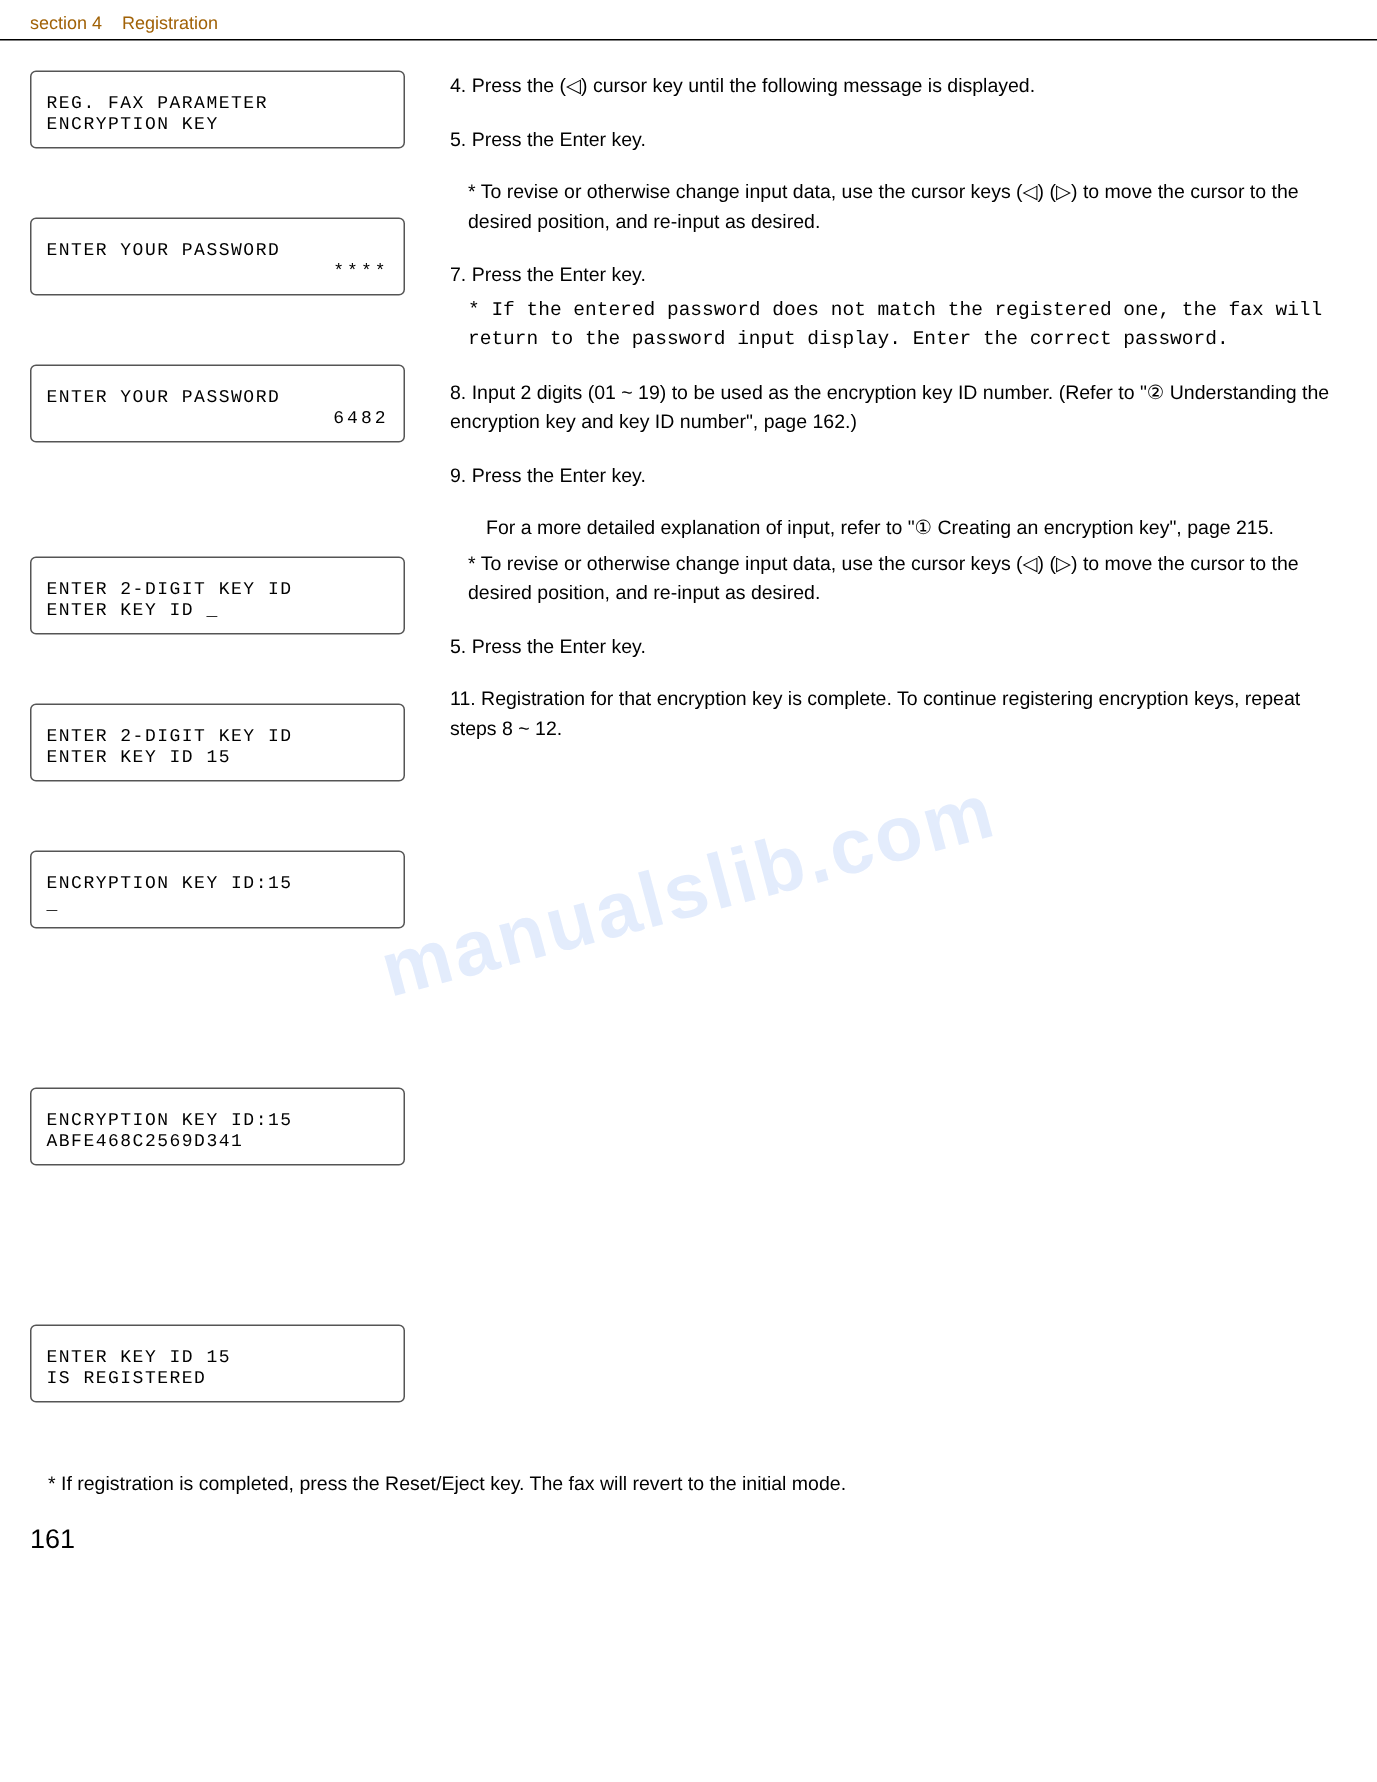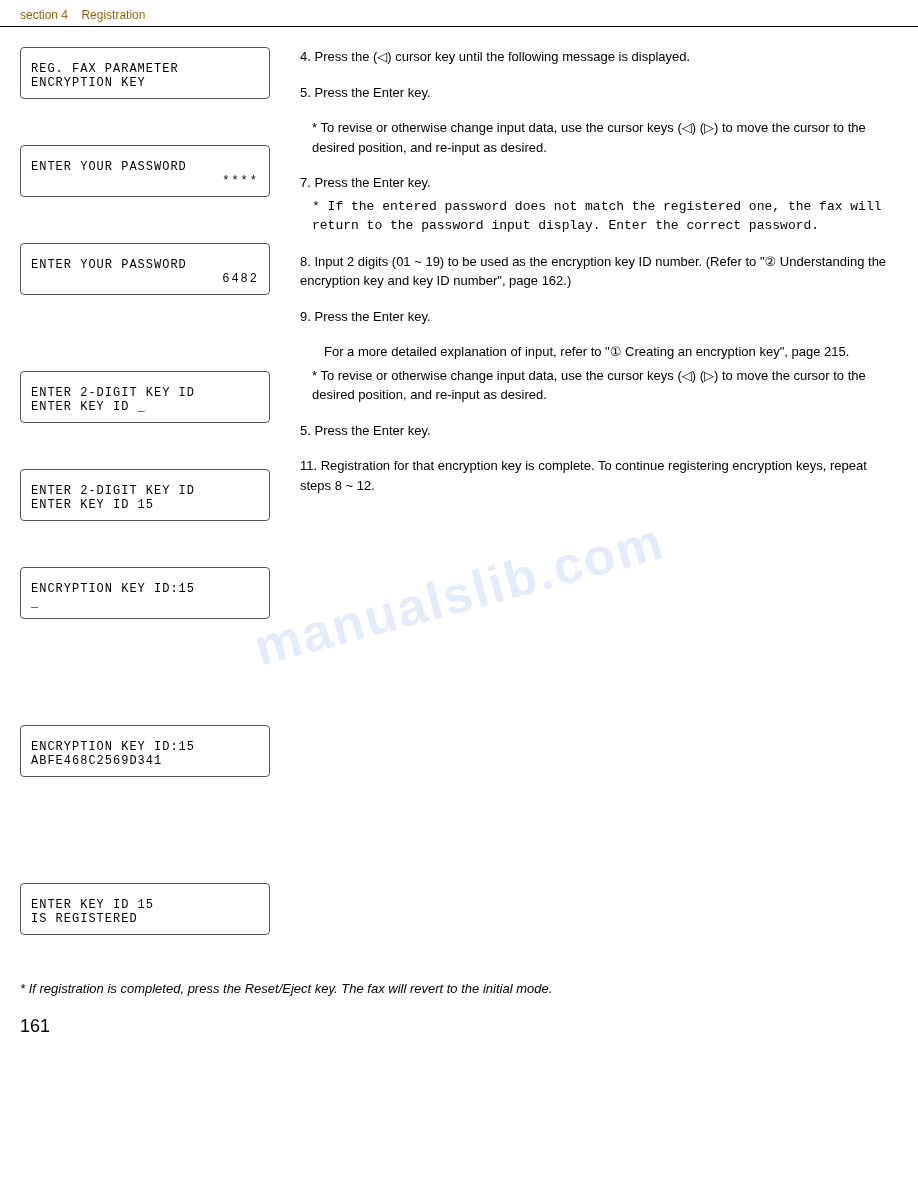--- a/index.html
+++ b/index.html
@@ -62,23 +62,22 @@
     }
     .step {
       margin-bottom: 16px;
       line-height: 1.5;
     }
     .step .sub-item-star {
       padding-left: 8px;
       margin-top: 4px;
     }
     .footer-text {
-      padding: 10px 20px;
+      padding: 10px 32px;
       font-size: 13px;
-      font-style: italic;
     }
     .page-number {
       padding: 10px 20px 20px 20px;
       font-size: 18px;
     }
     .watermark {
       position: absolute;
       top: 50%;
       left: 50%;
       transform: translate(-50%, -50%) rotate(-15deg);

